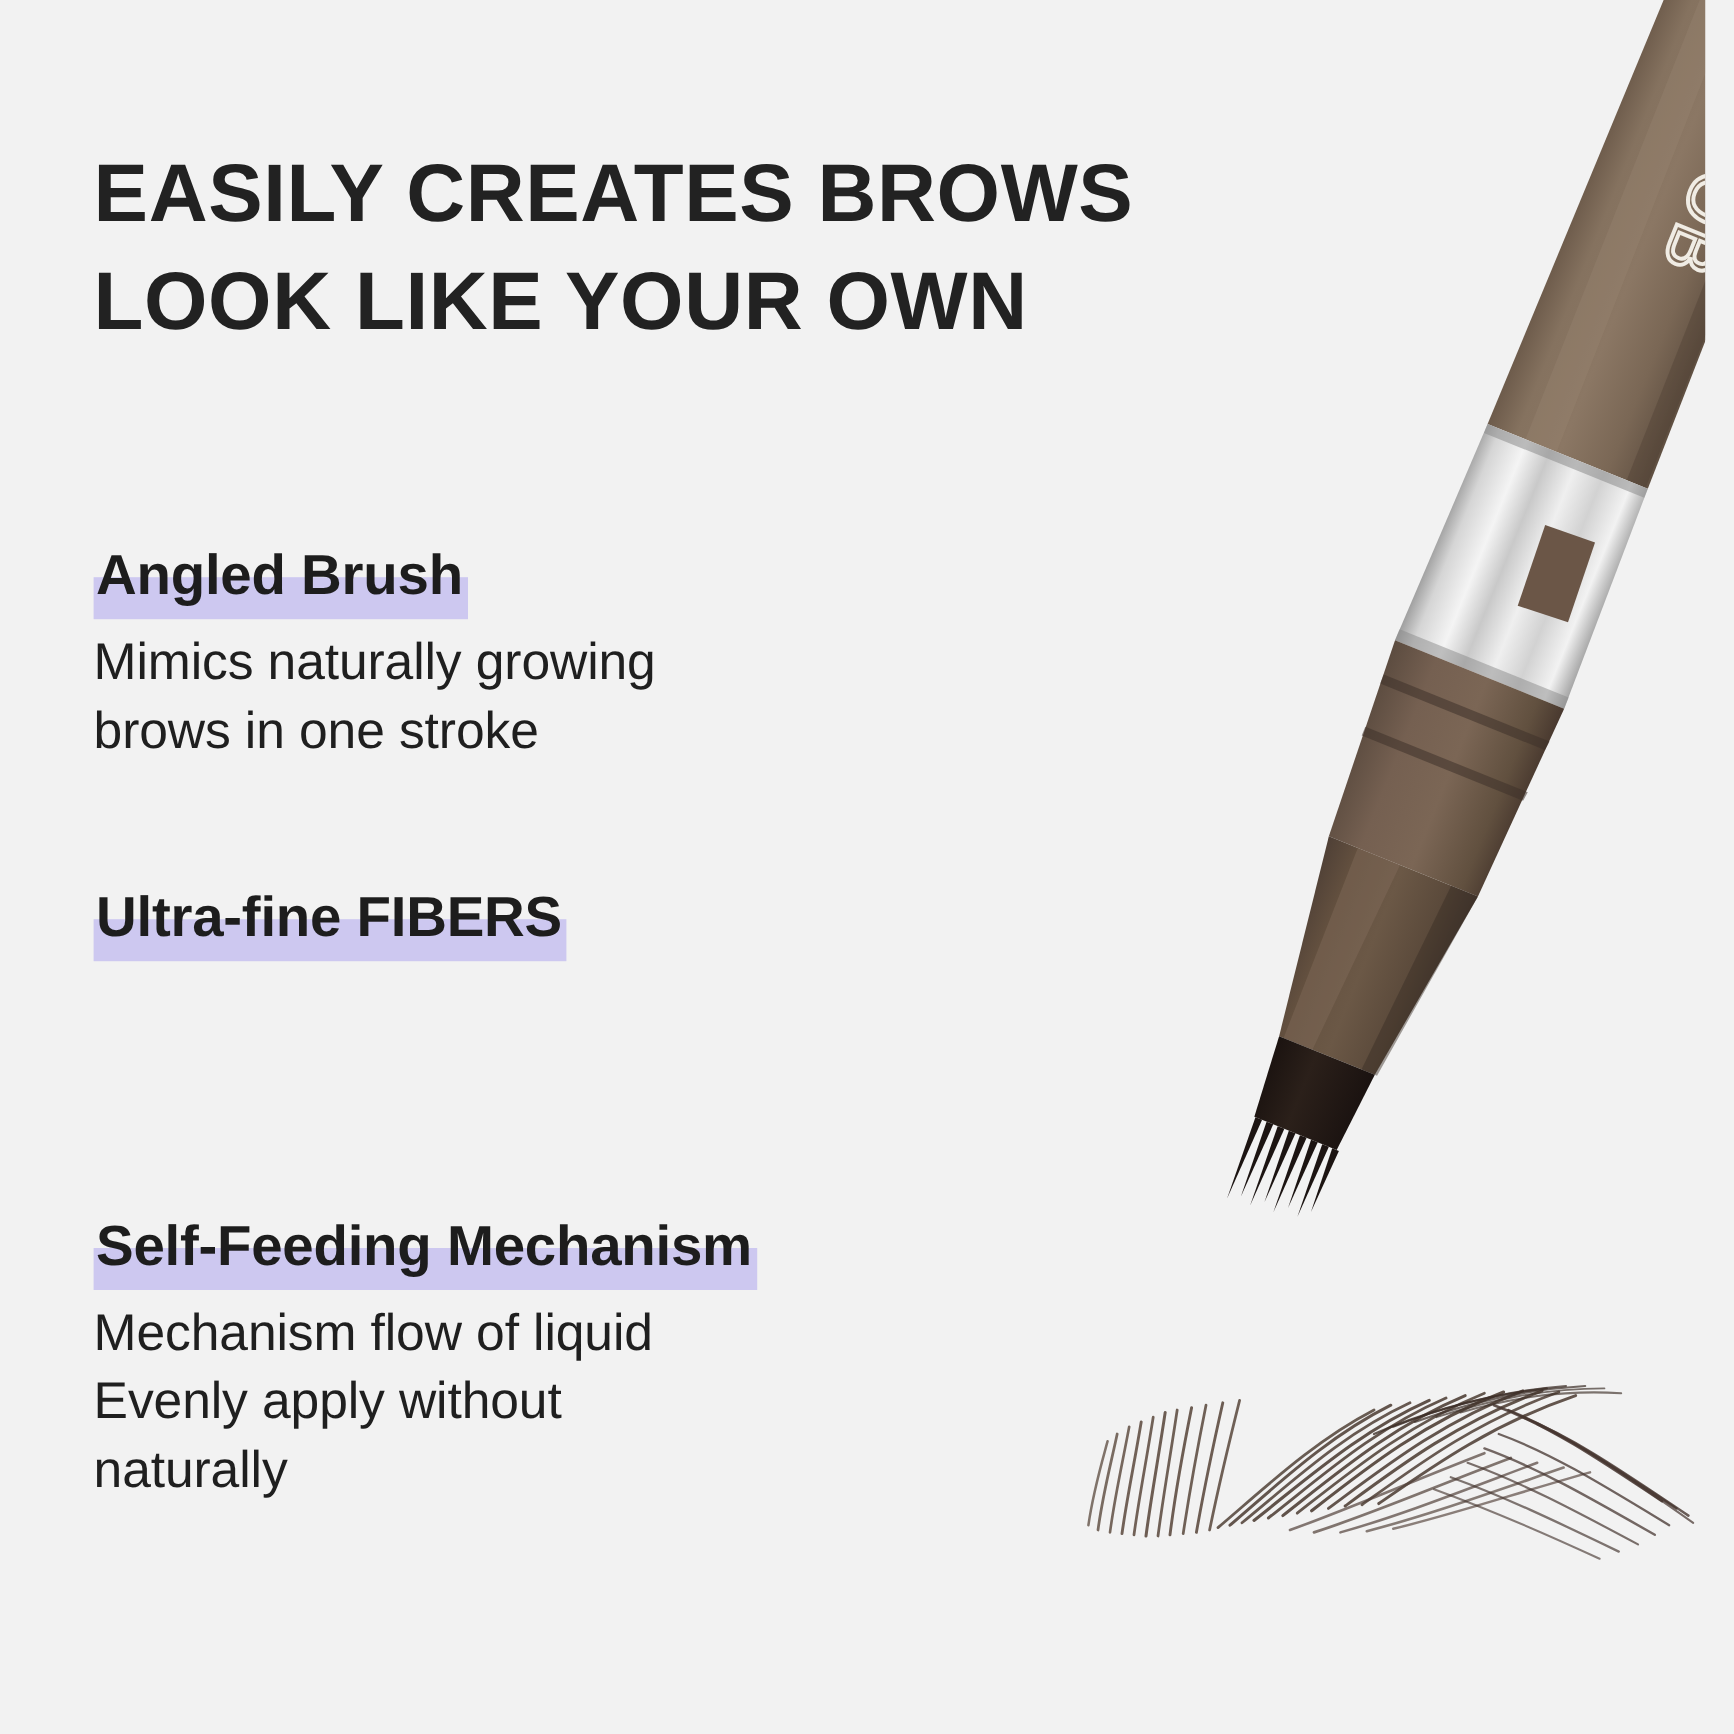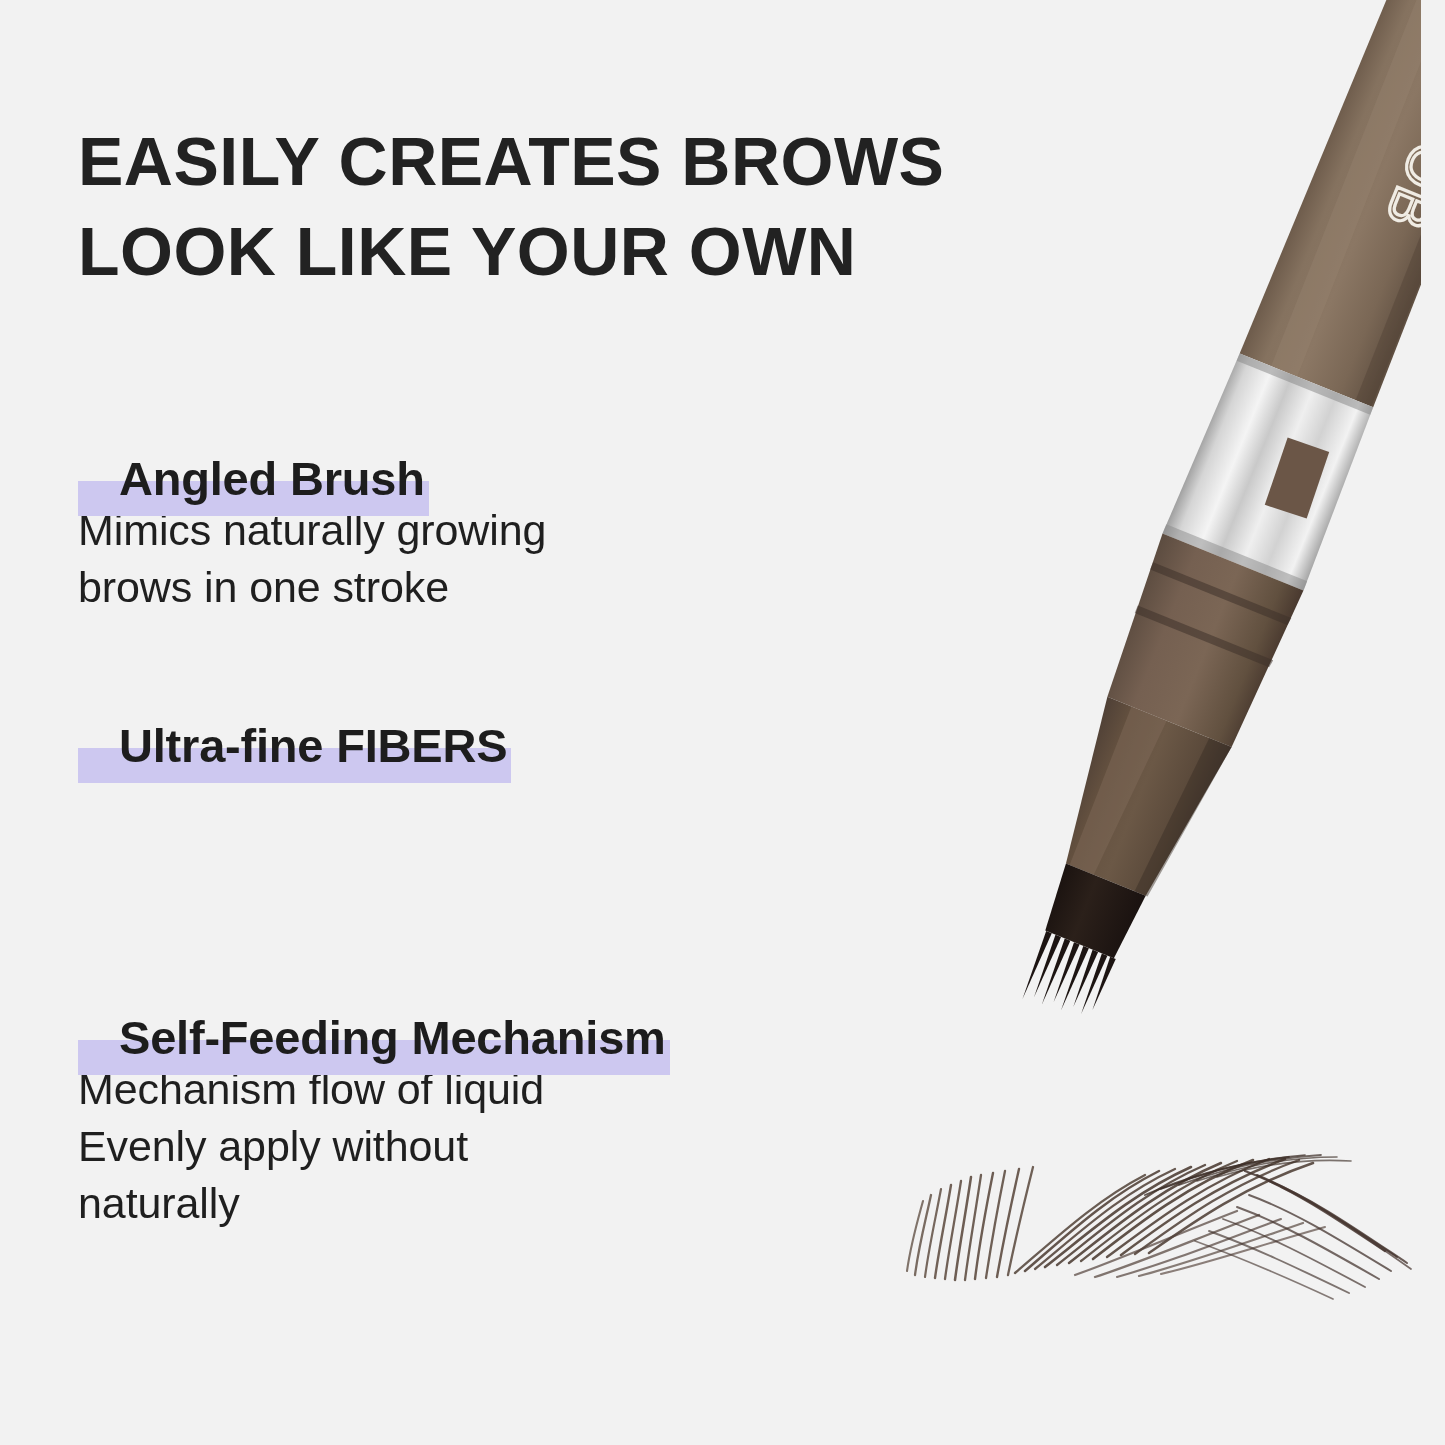--- a/index.html
+++ b/index.html
@@ -46,21 +46,21 @@
     position: absolute;
     left: 78px;
     top: 455px;
     width: 880px;
   }
   .feature {
     position: absolute;
     left: 0;
   }
   .feature-1 { top: 0px; }
-  .feature-2 { top: 267px; text-align: center; }
+  .feature-2 { top: 285px; text-align: center; }
   .feature-3 { top: 559px; }
 
   .feature-title {
     display: inline-block;
     position: relative;
     font-size: 47px;
     font-weight: 700;
     color: #1d1d1d;
     letter-spacing: -0.2px;
     line-height: 1.0;
@@ -73,24 +73,24 @@
     left: 0;
     right: 0;
     top: 56%;
     bottom: -14px;
     background: #cdc8f0;
     z-index: 0;
   }
   .feature-title .hl-text {
     position: relative;
     z-index: 1;
-    margin-left: 39px;
   }
 
   .feature-desc {
+    margin-top: 22px;
     font-size: 43px;
     font-weight: 400;
     color: #1f1f1f;
     line-height: 1.33;
     letter-spacing: -0.1px;
     font-family: "Liberation Sans", sans-serif;
   }
   .feature-desc .d-line {
     display: block;
     white-space: nowrap;

